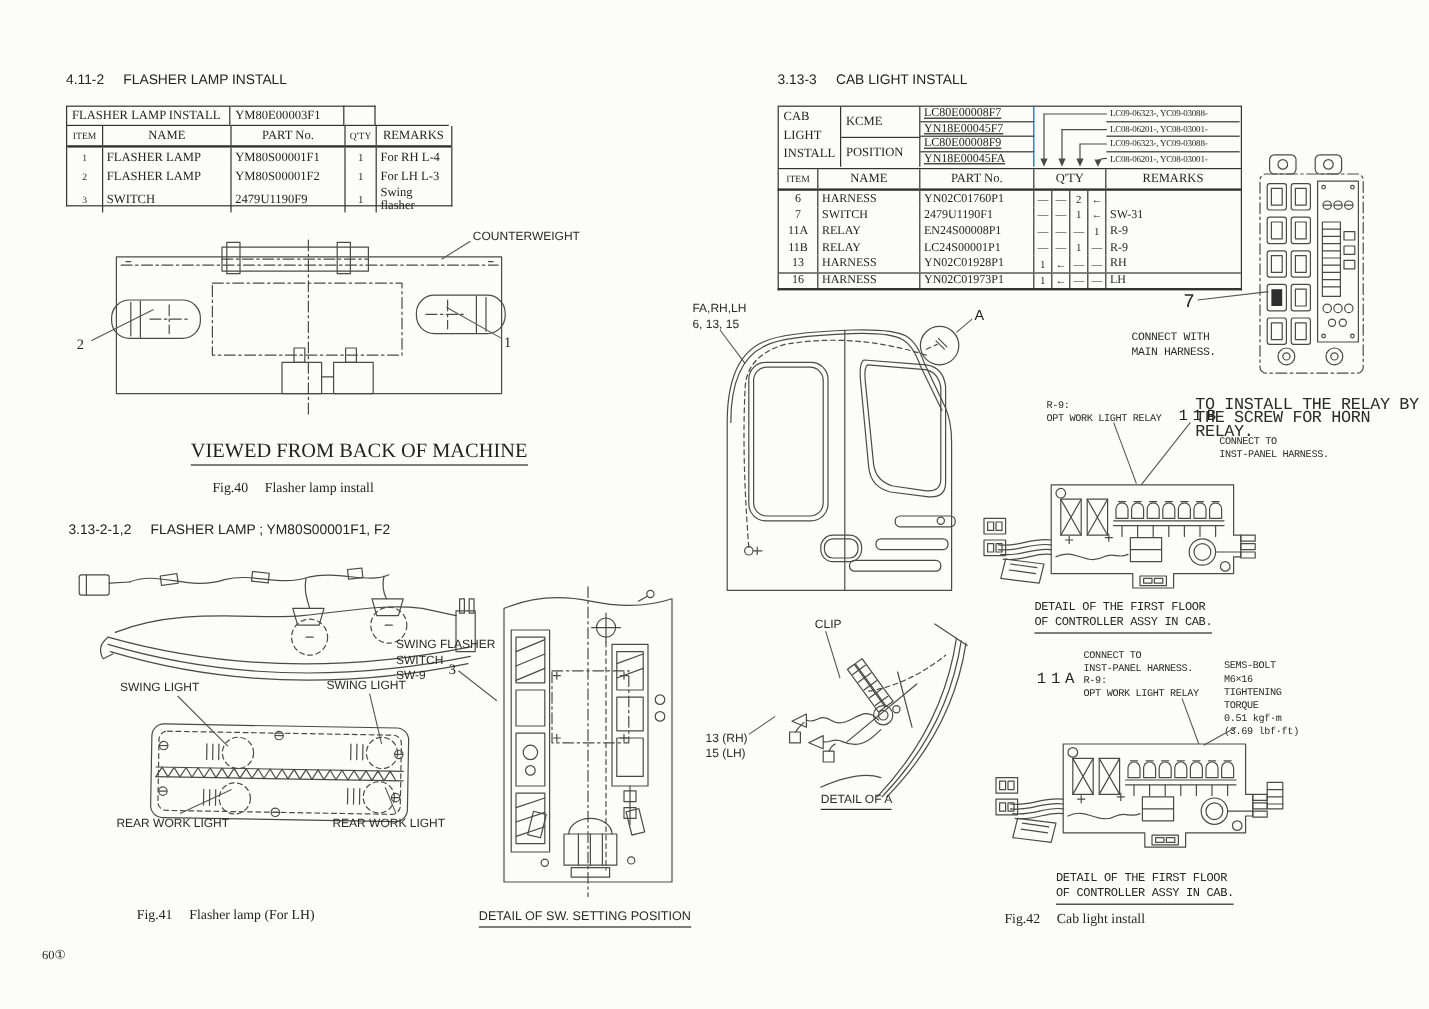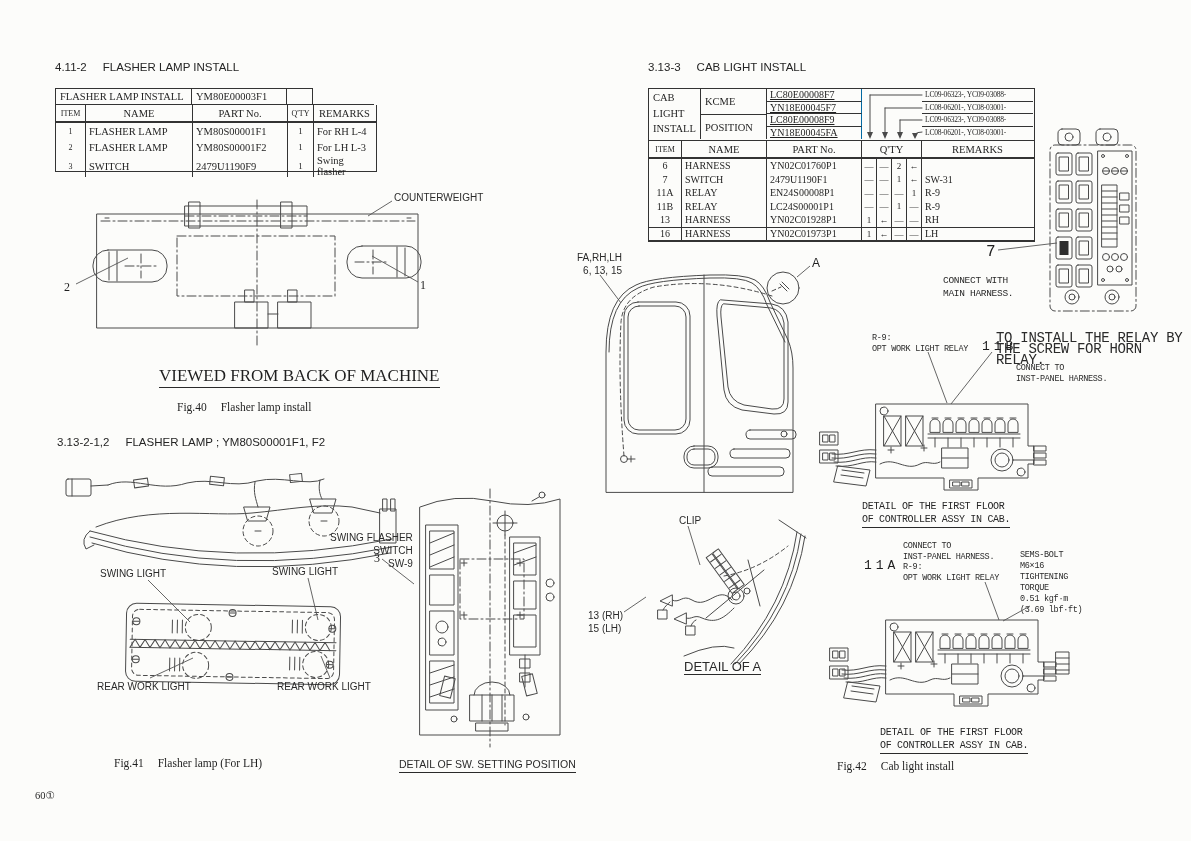--- a/index.html
+++ b/index.html
@@ -17,21 +17,21 @@
   svg .dd{stroke-dasharray:9 3 2 3;}
   svg .fl{fill:#4a4a4a;stroke:none;}
   svg .wfl{fill:#fcfcfa;}
   
   .sect{font-family:"Liberation Sans",sans-serif;font-size:11.5px;color:#242424;}
   .sect .num{margin-right:16px;}
   
   .cap{font-size:11.5px;}
   .cap .num{margin-right:14px;}
   
-  .lbl{font-family:"Liberation Sans",sans-serif;font-size:10px;color:#2a2a2a;line-height:13px;text-align:right;}
+  .lbl{font-family:"Liberation Sans",sans-serif;font-size:10px;color:#2a2a2a;line-height:13px;}
   .mlbl{font-family:"Liberation Mono",monospace;font-size:8.5px;color:#2a2a2a;line-height:11px;letter-spacing:-0.3px;}
   .mcap{font-family:"Liberation Mono",monospace;font-size:10px;color:#262626;line-height:13px;letter-spacing:-0.3px;}
   .callout{font-size:12px;}
   .bigco{font-family:"Liberation Mono",monospace;font-size:13px;letter-spacing:4px;}
   
   .t1top{left:55px;top:88px;width:322px;height:17px;display:grid;
          grid-template-columns:137px 95px 26px 61px;font-size:10.5px;}
   .t1top>div{display:flex;align-items:center;padding-left:4px;}
   .t1top .c1{border:1.5px solid #333;}
   .t1top .c2,.t1top .c3{border:1.5px solid #333;border-left:none;}
@@ -441,21 +441,21 @@
     <path class="ln" d="M98,94 C88,104 80,110 66,104 C58,100 56,106 50,104"></path>
     <path class="ln wfl" d="M50,99 L38,105 L50,110 Z"></path>
     <rect class="ln" x="22" y="96" width="9" height="9"></rect>
       <path class="ln" d="M27,96 C29,92 32,90 34,88"></path>
     <rect class="ln" x="50" y="112" width="9" height="9"></rect>
       <path class="ln" d="M55,112 C56,109 58,107 60,106"></path>
   </svg>
   <div class="abs lbl" style="left:679px;top:514px">CLIP</div>
   <div class="abs lbl" style="left:588px;top:609px">13 (RH)</div>
   <div class="abs lbl" style="left:588px;top:622px">15 (LH)</div>
-  <div class="abs lbl ul" style="left:684px;top:660px;font-size:13px">DETAIL OF A</div>
+  <div class="abs lbl ul" style="left:684px;top:660px;font-size:10px">DETAIL OF A</div>
 
   <svg class="abs" style="left:1046px;top:127px" width="95" height="192" viewBox="0 0 95 192">
     <rect class="ln" x="12" y="2" width="22" height="16" rx="4"></rect>
       <circle class="ln" cx="23" cy="10" r="4"></circle>
     <rect class="ln" x="50" y="2" width="22" height="16" rx="4"></rect>
       <circle class="ln" cx="61" cy="10" r="4"></circle>
     <rect class="ln dd" x="4" y="18" width="86" height="166" rx="5"></rect>
     <g>
       <rect class="ln" x="10" y="26" width="16" height="22" rx="2"></rect>
         <rect class="ln" x="13.5" y="30" width="9" height="14"></rect>

